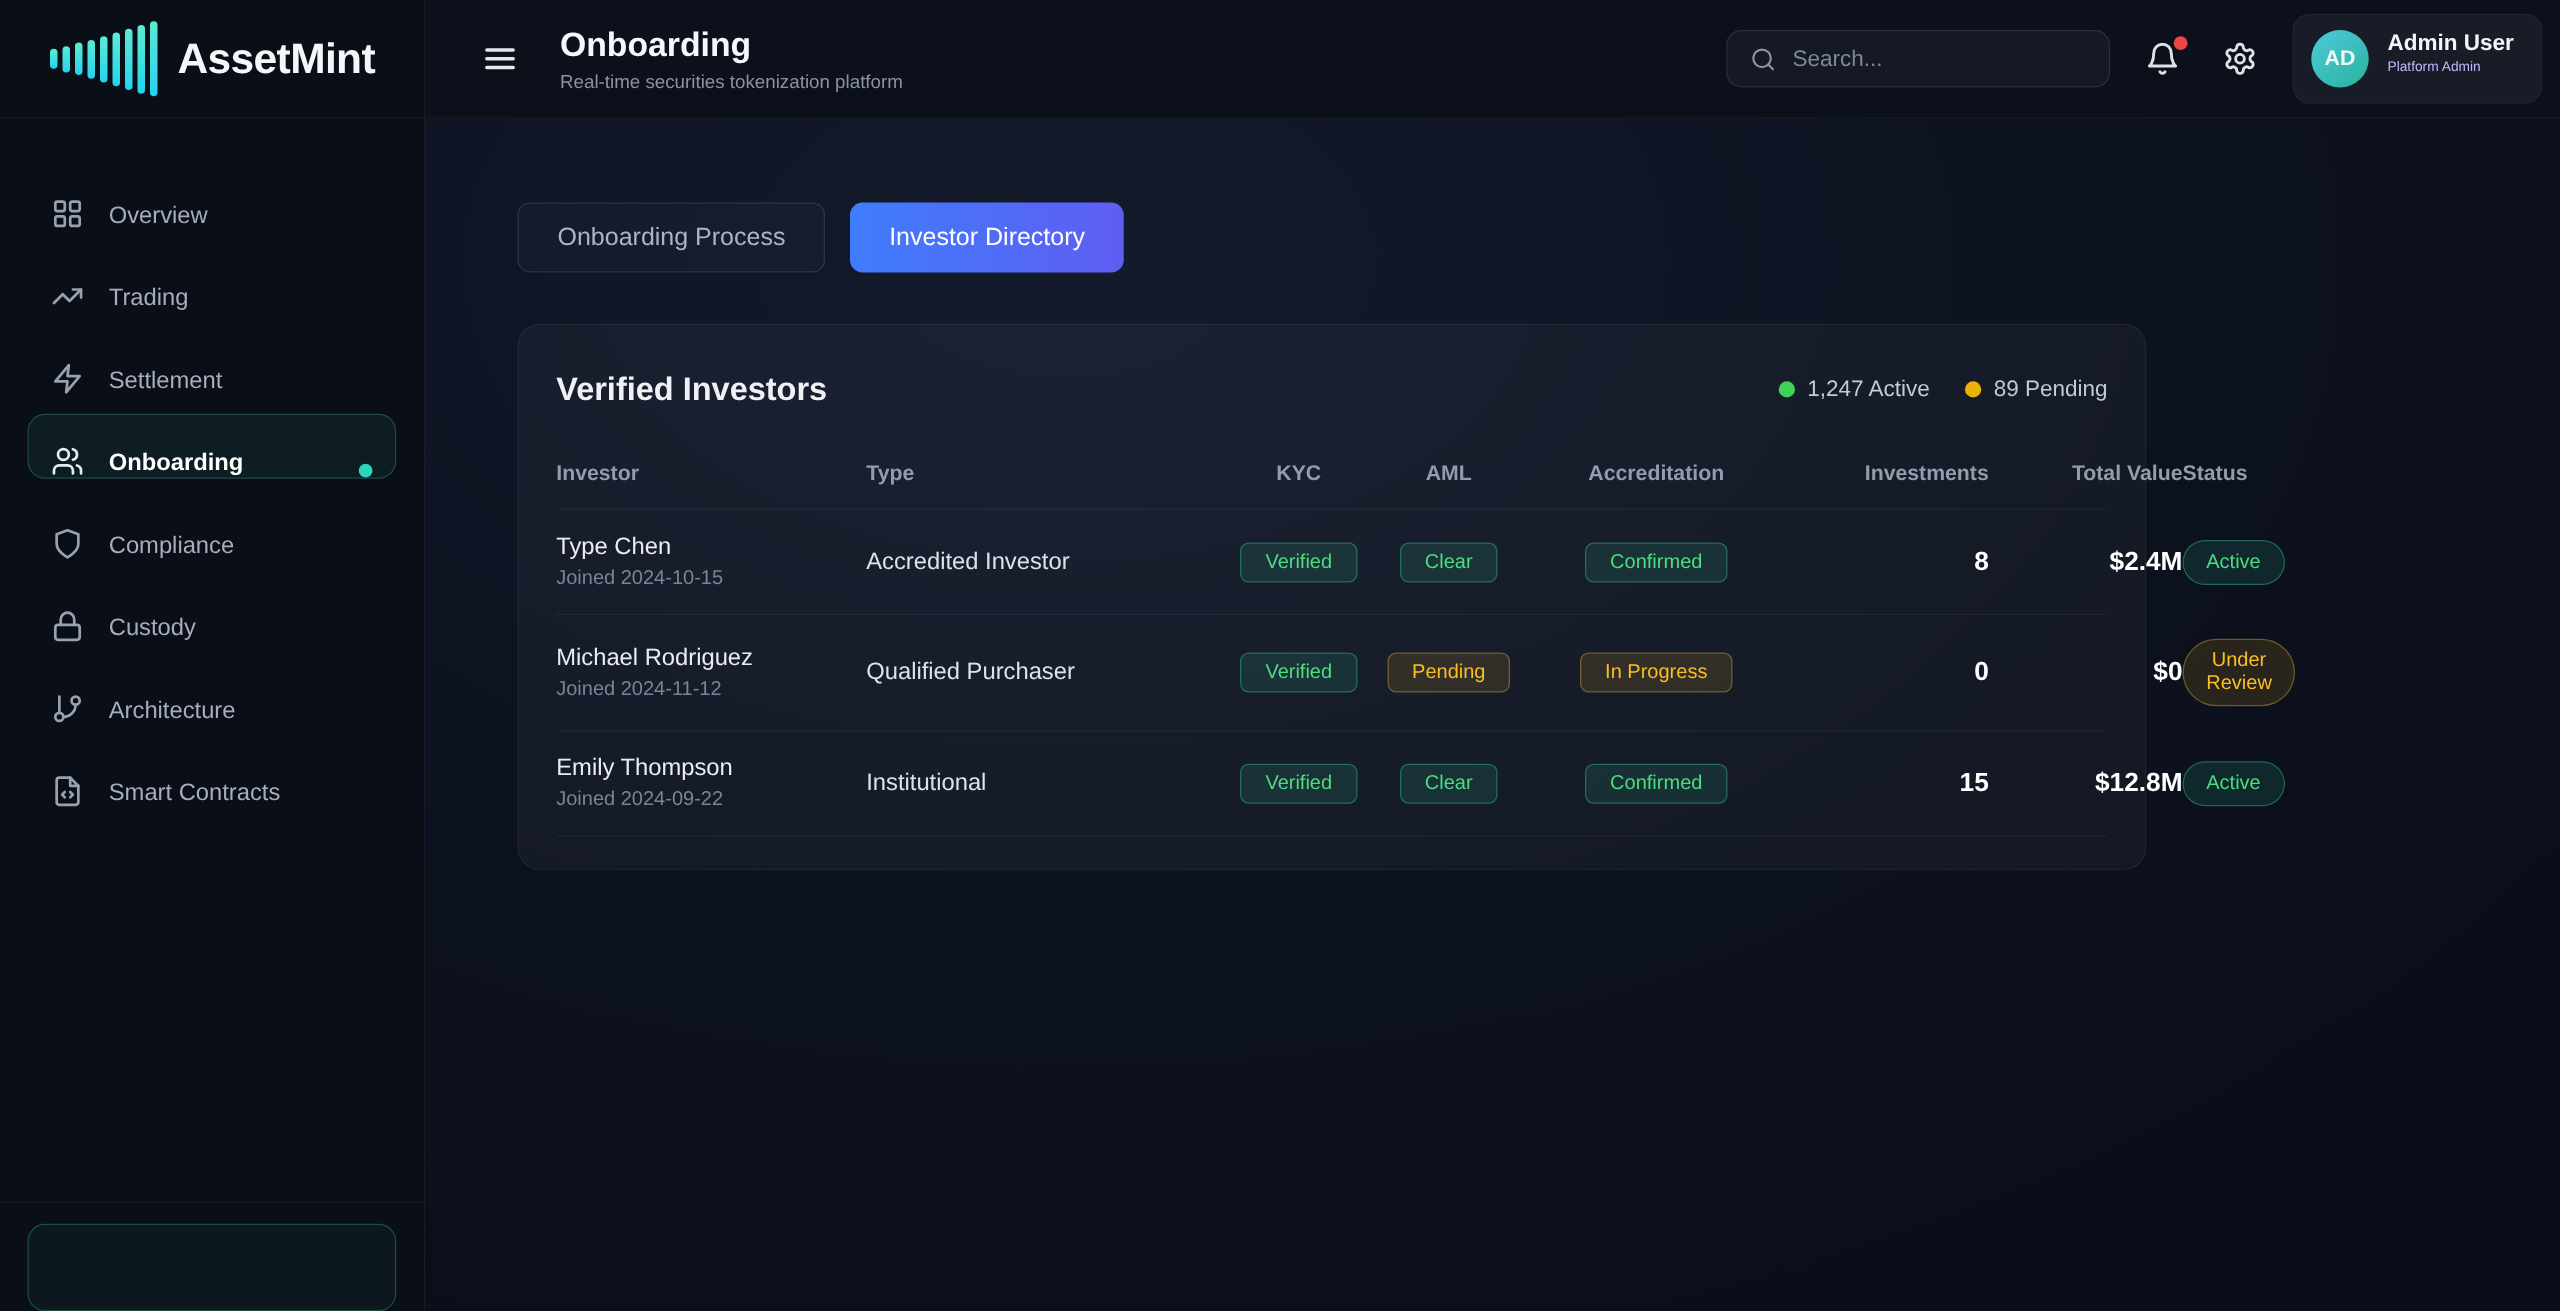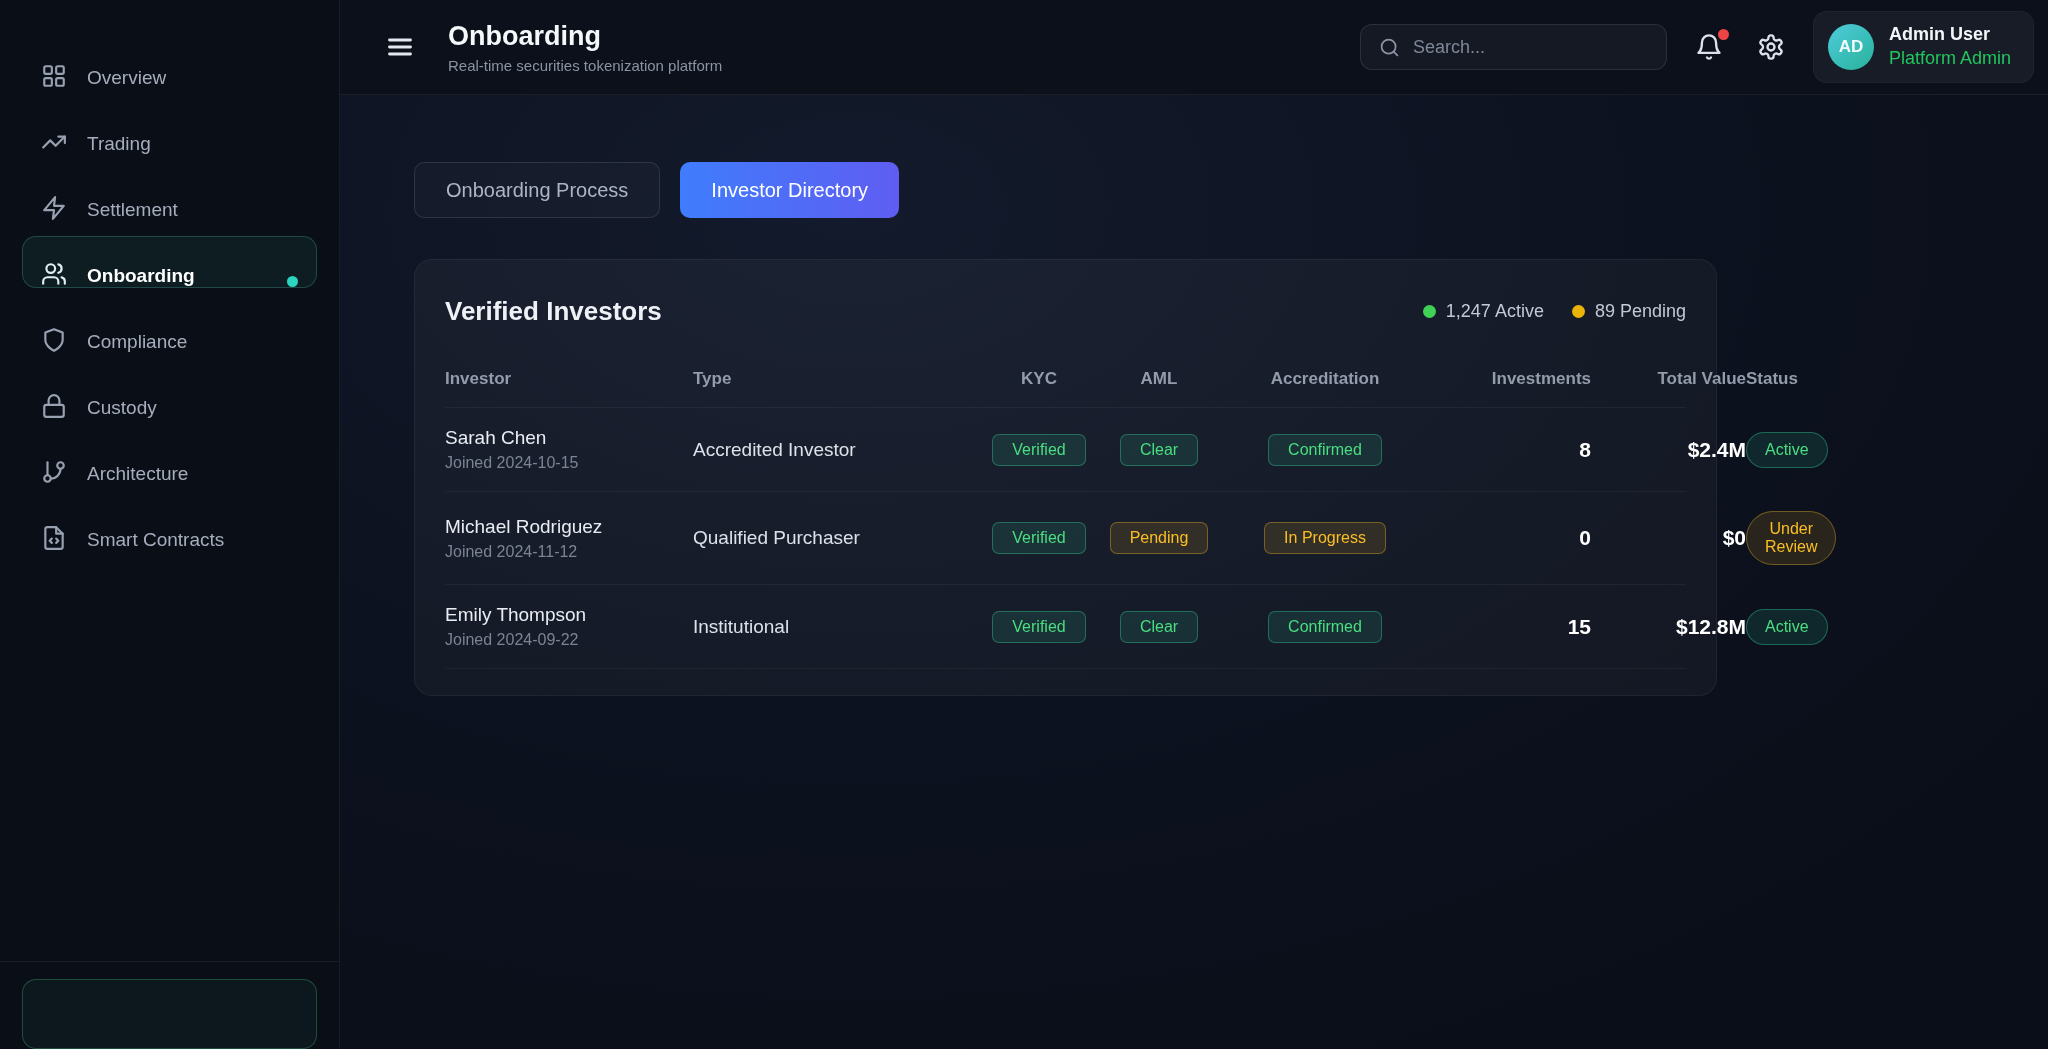--- a/index.html
+++ b/index.html
@@ -93,21 +93,21 @@
     border-radius:14px; padding:12px 22px 12px 14px; margin-right:4px;
   }
   .avatar {
     width:46px; height:46px; border-radius:50%; flex:0 0 46px;
     background:linear-gradient(140deg,#4fcbdc,#28b29b);
     display:flex; align-items:center; justify-content:center;
     font-size:17px; font-weight:700; color:#f2fbfb;
   }
   .user-meta { display:flex; flex-direction:column; gap:3px; }
   .user-name { font-size:18px; font-weight:700; color:#f2f5f9; }
-  .user-role { font-size:18px; color:#22c55e; }
+  .user-role { font-size:11px; color:#c4b5fd; }
 
   
   .content {
     flex:1; padding:67px 0 0 74px; overflow:hidden;
     background:radial-gradient(1500px 950px at 30% 12%, #131a2b 0%, #0d1220 55%, #0a0e18 100%);
   }
   .tabs { display:flex; gap:20px; }
   .tab {
     height:56px; padding:0 31px; border-radius:10px; font-family:inherit;
     font-size:20px; cursor:pointer; display:flex; align-items:center;
@@ -168,20 +168,34 @@
     color:#fbbf24; background:rgba(251,191,36,0.12);
     border:1px solid rgba(251,191,36,0.35);
   }
 </style>
 </head>
 <body>
 
 <div class="app">
 
   <aside class="sidebar">
+    <div class="logo-row">
+      <span class="logo-bars">
+        <i style="height:16px"></i>
+          <i style="height:21px"></i>
+          <i style="height:26px"></i>
+        <i style="height:31px"></i>
+          <i style="height:37px"></i>
+          <i style="height:43px"></i>
+        <i style="height:49px"></i>
+          <i style="height:55px"></i>
+          <i style="height:60px"></i>
+      </span>
+      <span class="logo-text">AssetMint</span>
+    </div>
 
     <nav>
       <div class="nav-item">
         <svg viewBox="0 0 24 24">
           <rect x="3" y="3" width="7" height="7" rx="1.5"></rect>
             <rect x="14" y="3" width="7" height="7" rx="1.5"></rect>
           <rect x="3" y="14" width="7" height="7" rx="1.5"></rect>
             <rect x="14" y="14" width="7" height="7" rx="1.5"></rect>
         </svg>
         <span>Overview</span>
@@ -321,21 +335,21 @@
             <div class="col-c">KYC</div>
             <div class="col-c">AML</div>
             <div class="col-c">Accreditation</div>
             <div class="col-r">Investments</div>
             <div class="col-r">Total Value</div>
             <div class="col-c">Status</div>
           </div>
           <div>
               <div class="tbl-row">
     <div>
-      <div class="inv-name">Sarah Chen</div>
+      <div class="inv-name">Type Chen</div>
       <div class="inv-joined">Joined 2024-10-15</div>
     </div>
     <div class="cell-type">Accredited Investor</div>
     <div class="col-c"><span class="badge tone-green">Verified</span></div>
     <div class="col-c"><span class="badge tone-green">Clear</span></div>
     <div class="col-c"><span class="badge tone-green">Confirmed</span></div>
     <div class="cell-num col-r">8</div>
     <div class="cell-num col-r">$2.4M</div>
     <div class="col-c"><span class="pill tone-green">Active</span></div>
   </div>

